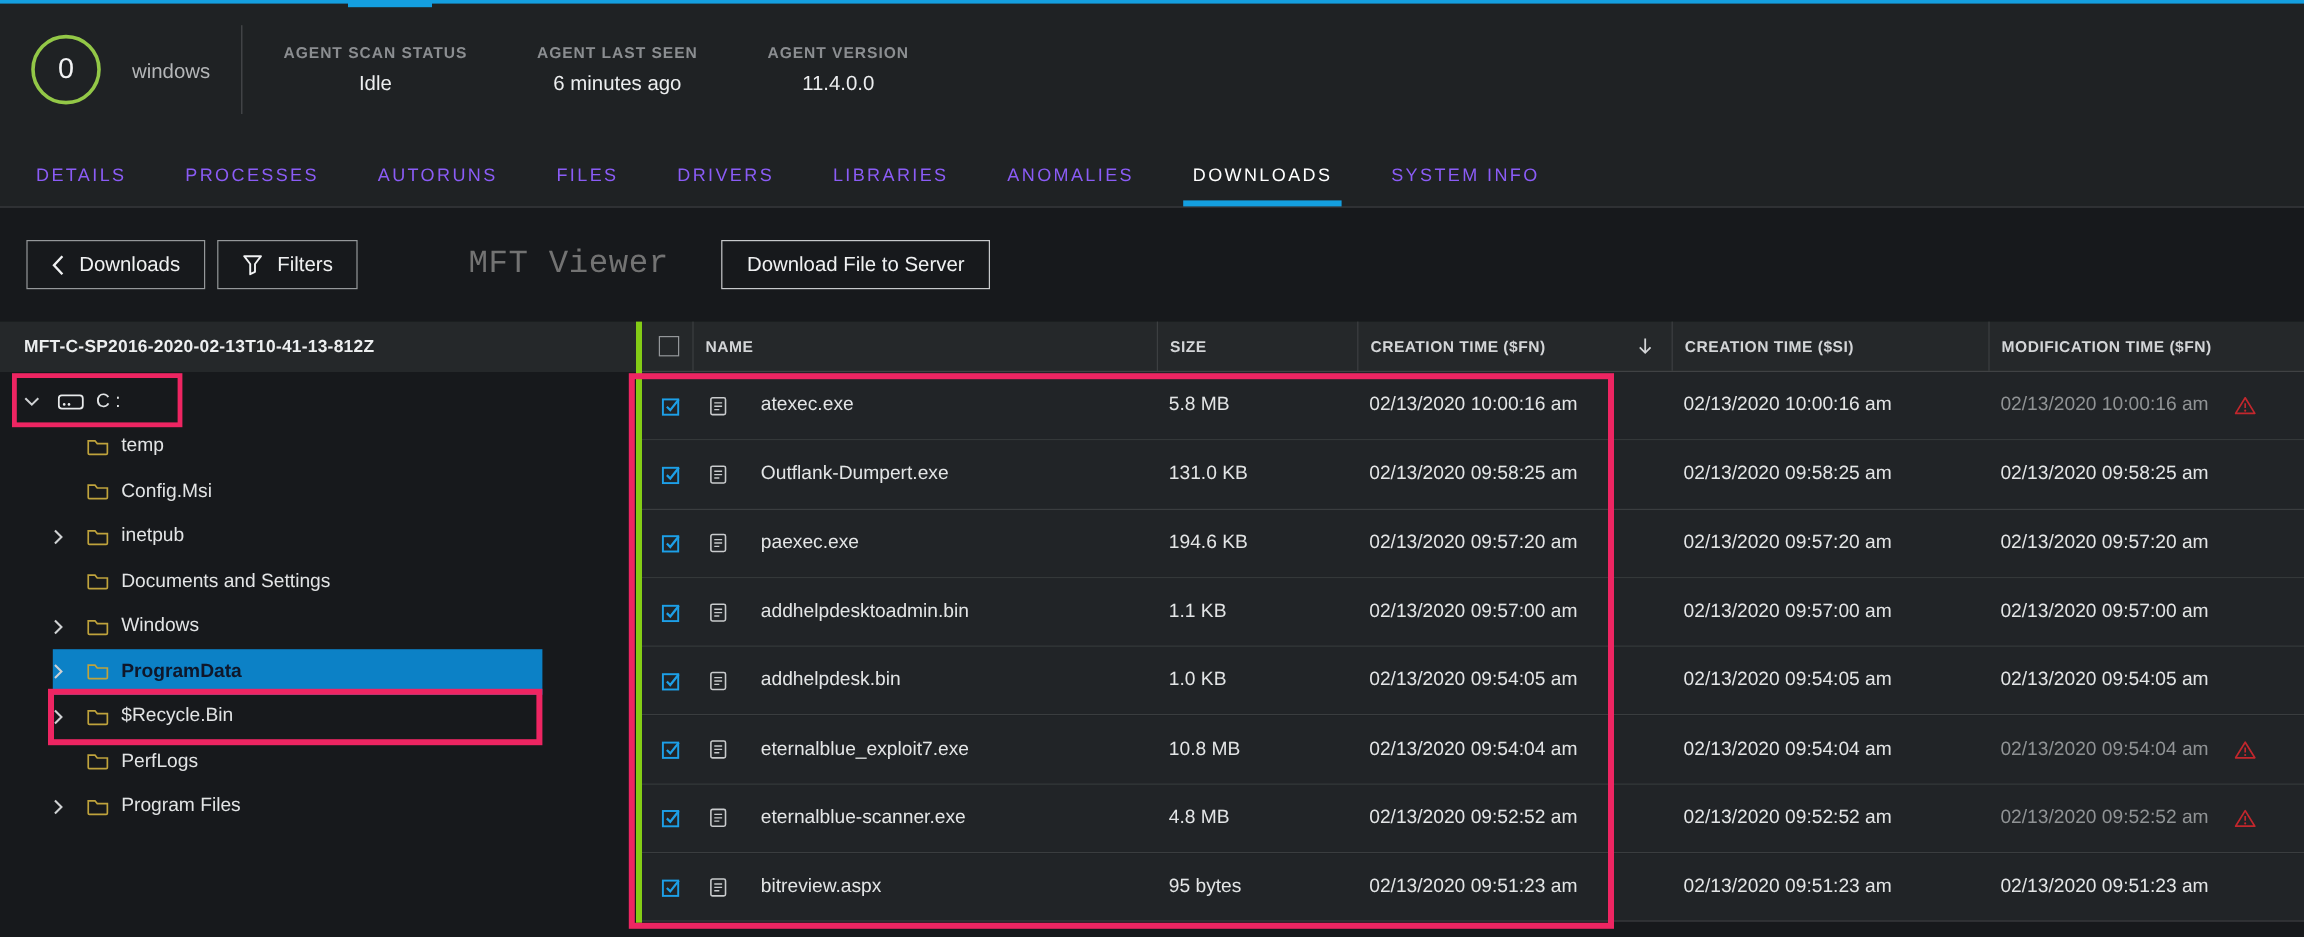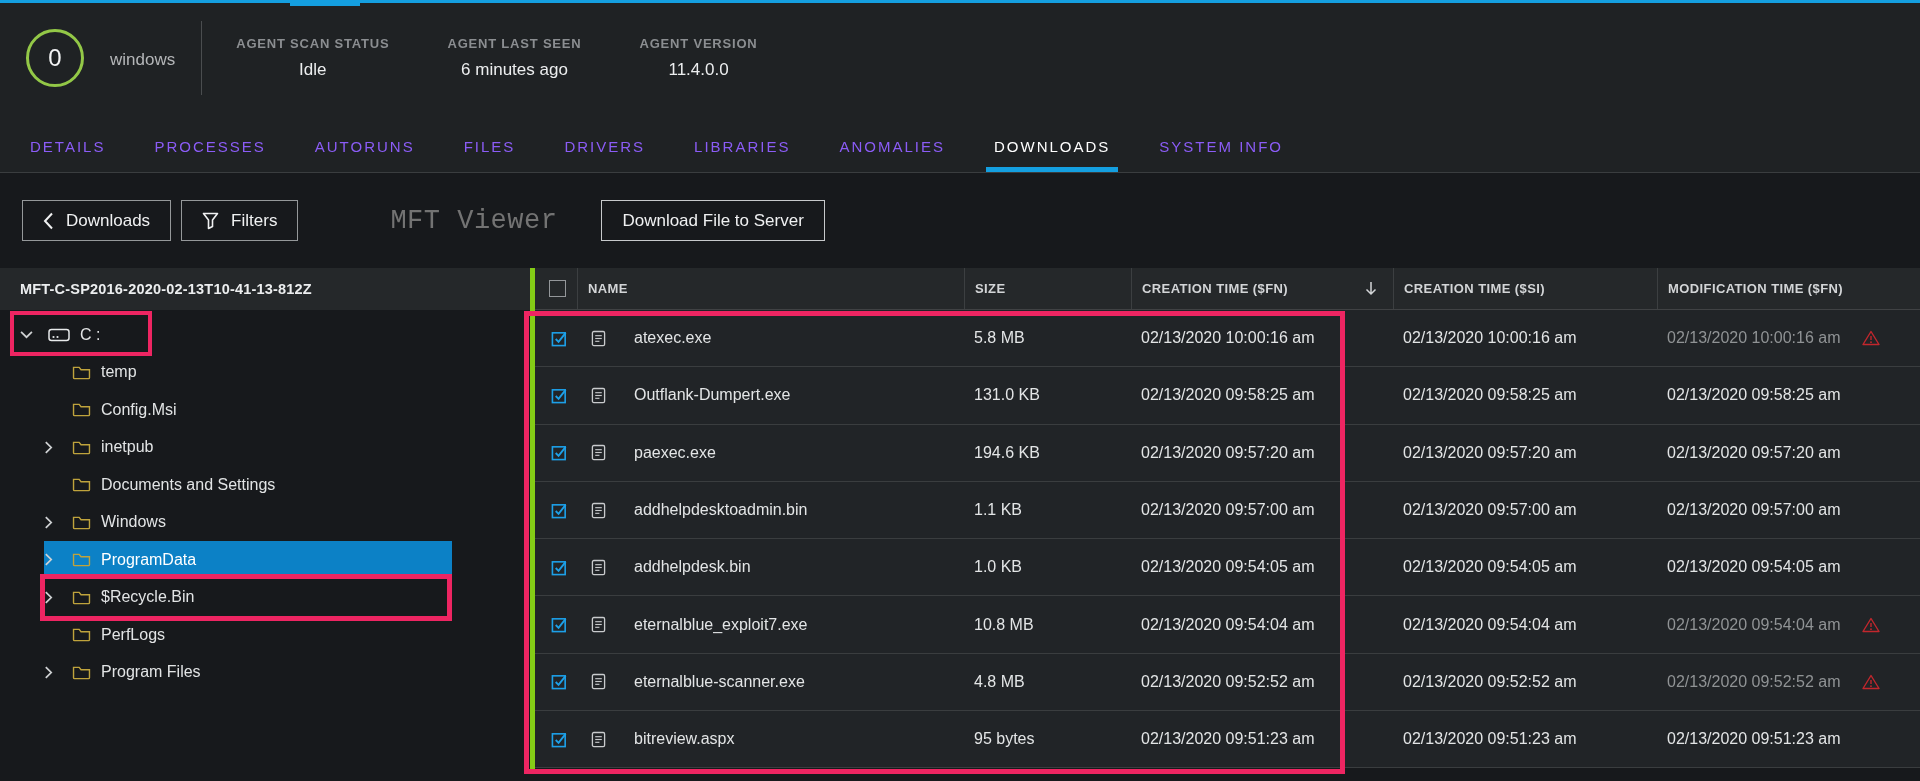--- a/index.html
+++ b/index.html
@@ -47,21 +47,21 @@
 
   
   .main { display:flex; height:501px; }
   .sidebar { width:530px; flex:0 0 auto; }
   .mft-name { height:42px; background:#25282a; display:flex; align-items:center; padding-left:20px;
               font-size:14.5px; font-weight:700; color:#eceeef; letter-spacing:.2px; }
   .tree { padding-top:6px; width:452px; }
   .tree-row { height:37.5px; display:flex; align-items:center; font-size:16px; color:#e2e4e5; cursor:pointer; }
   .tree-row.depth-0 { padding-left:20px; }
   .tree-row.depth-1 { margin-left:44px; }
-  .tree-row.selected { background:#0c81c6; color:#ffffff; }
+  .tree-row.selected { background:#0c81c6; color:#0f172a;font-weight:bold; }
   .tw { width:22px; display:inline-flex; align-items:center; color:#cfd1d3; flex:0 0 auto; }
   .tree-icon { display:inline-flex; margin:0 8px 0 6px; flex:0 0 auto; }
   .tree-icon.drive { color:#e8eaeb; }
   .tree-icon.folder { color:#bfa33c; }
   .tree-label { margin-left:2px; white-space:nowrap; }
 
   
   .table { flex:1; display:flex; flex-direction:column; border-left:5px solid #84cc16; }
   .tgrid { display:grid; grid-template-columns:42px 387px 167px 262px 264px 1fr; }
   .thead { height:42px; background:#25282a; border-bottom:1px solid #404244;

